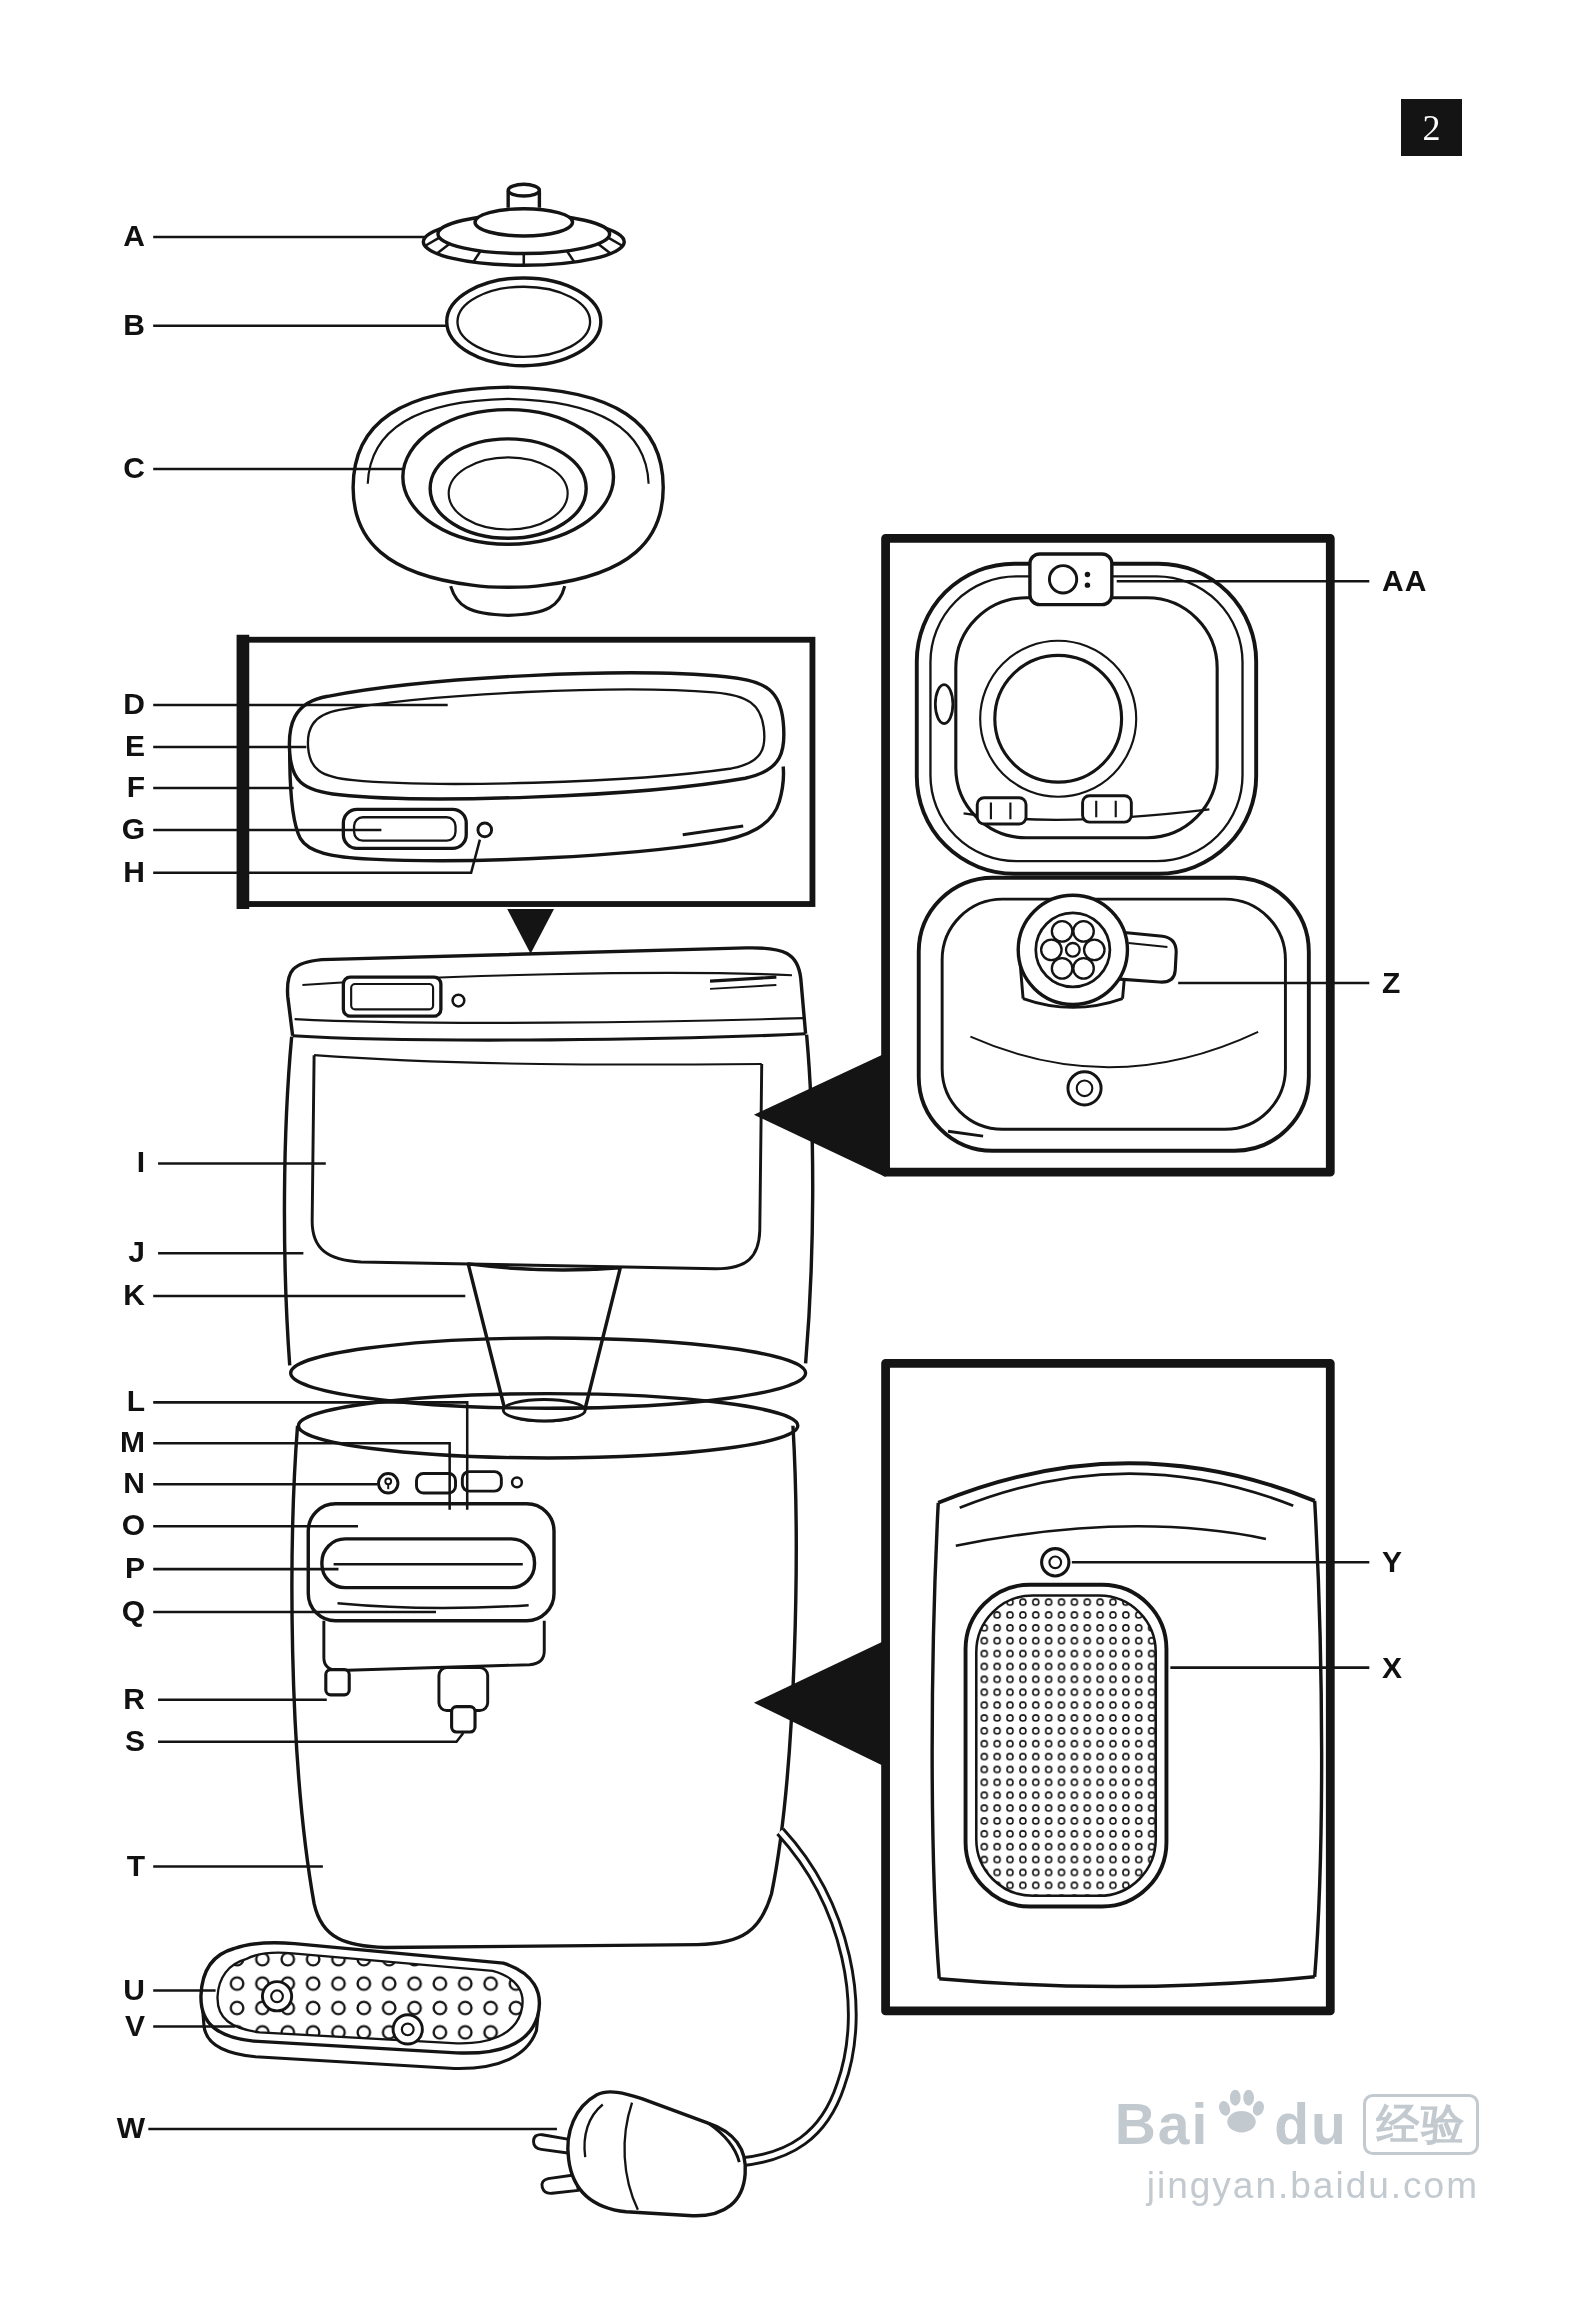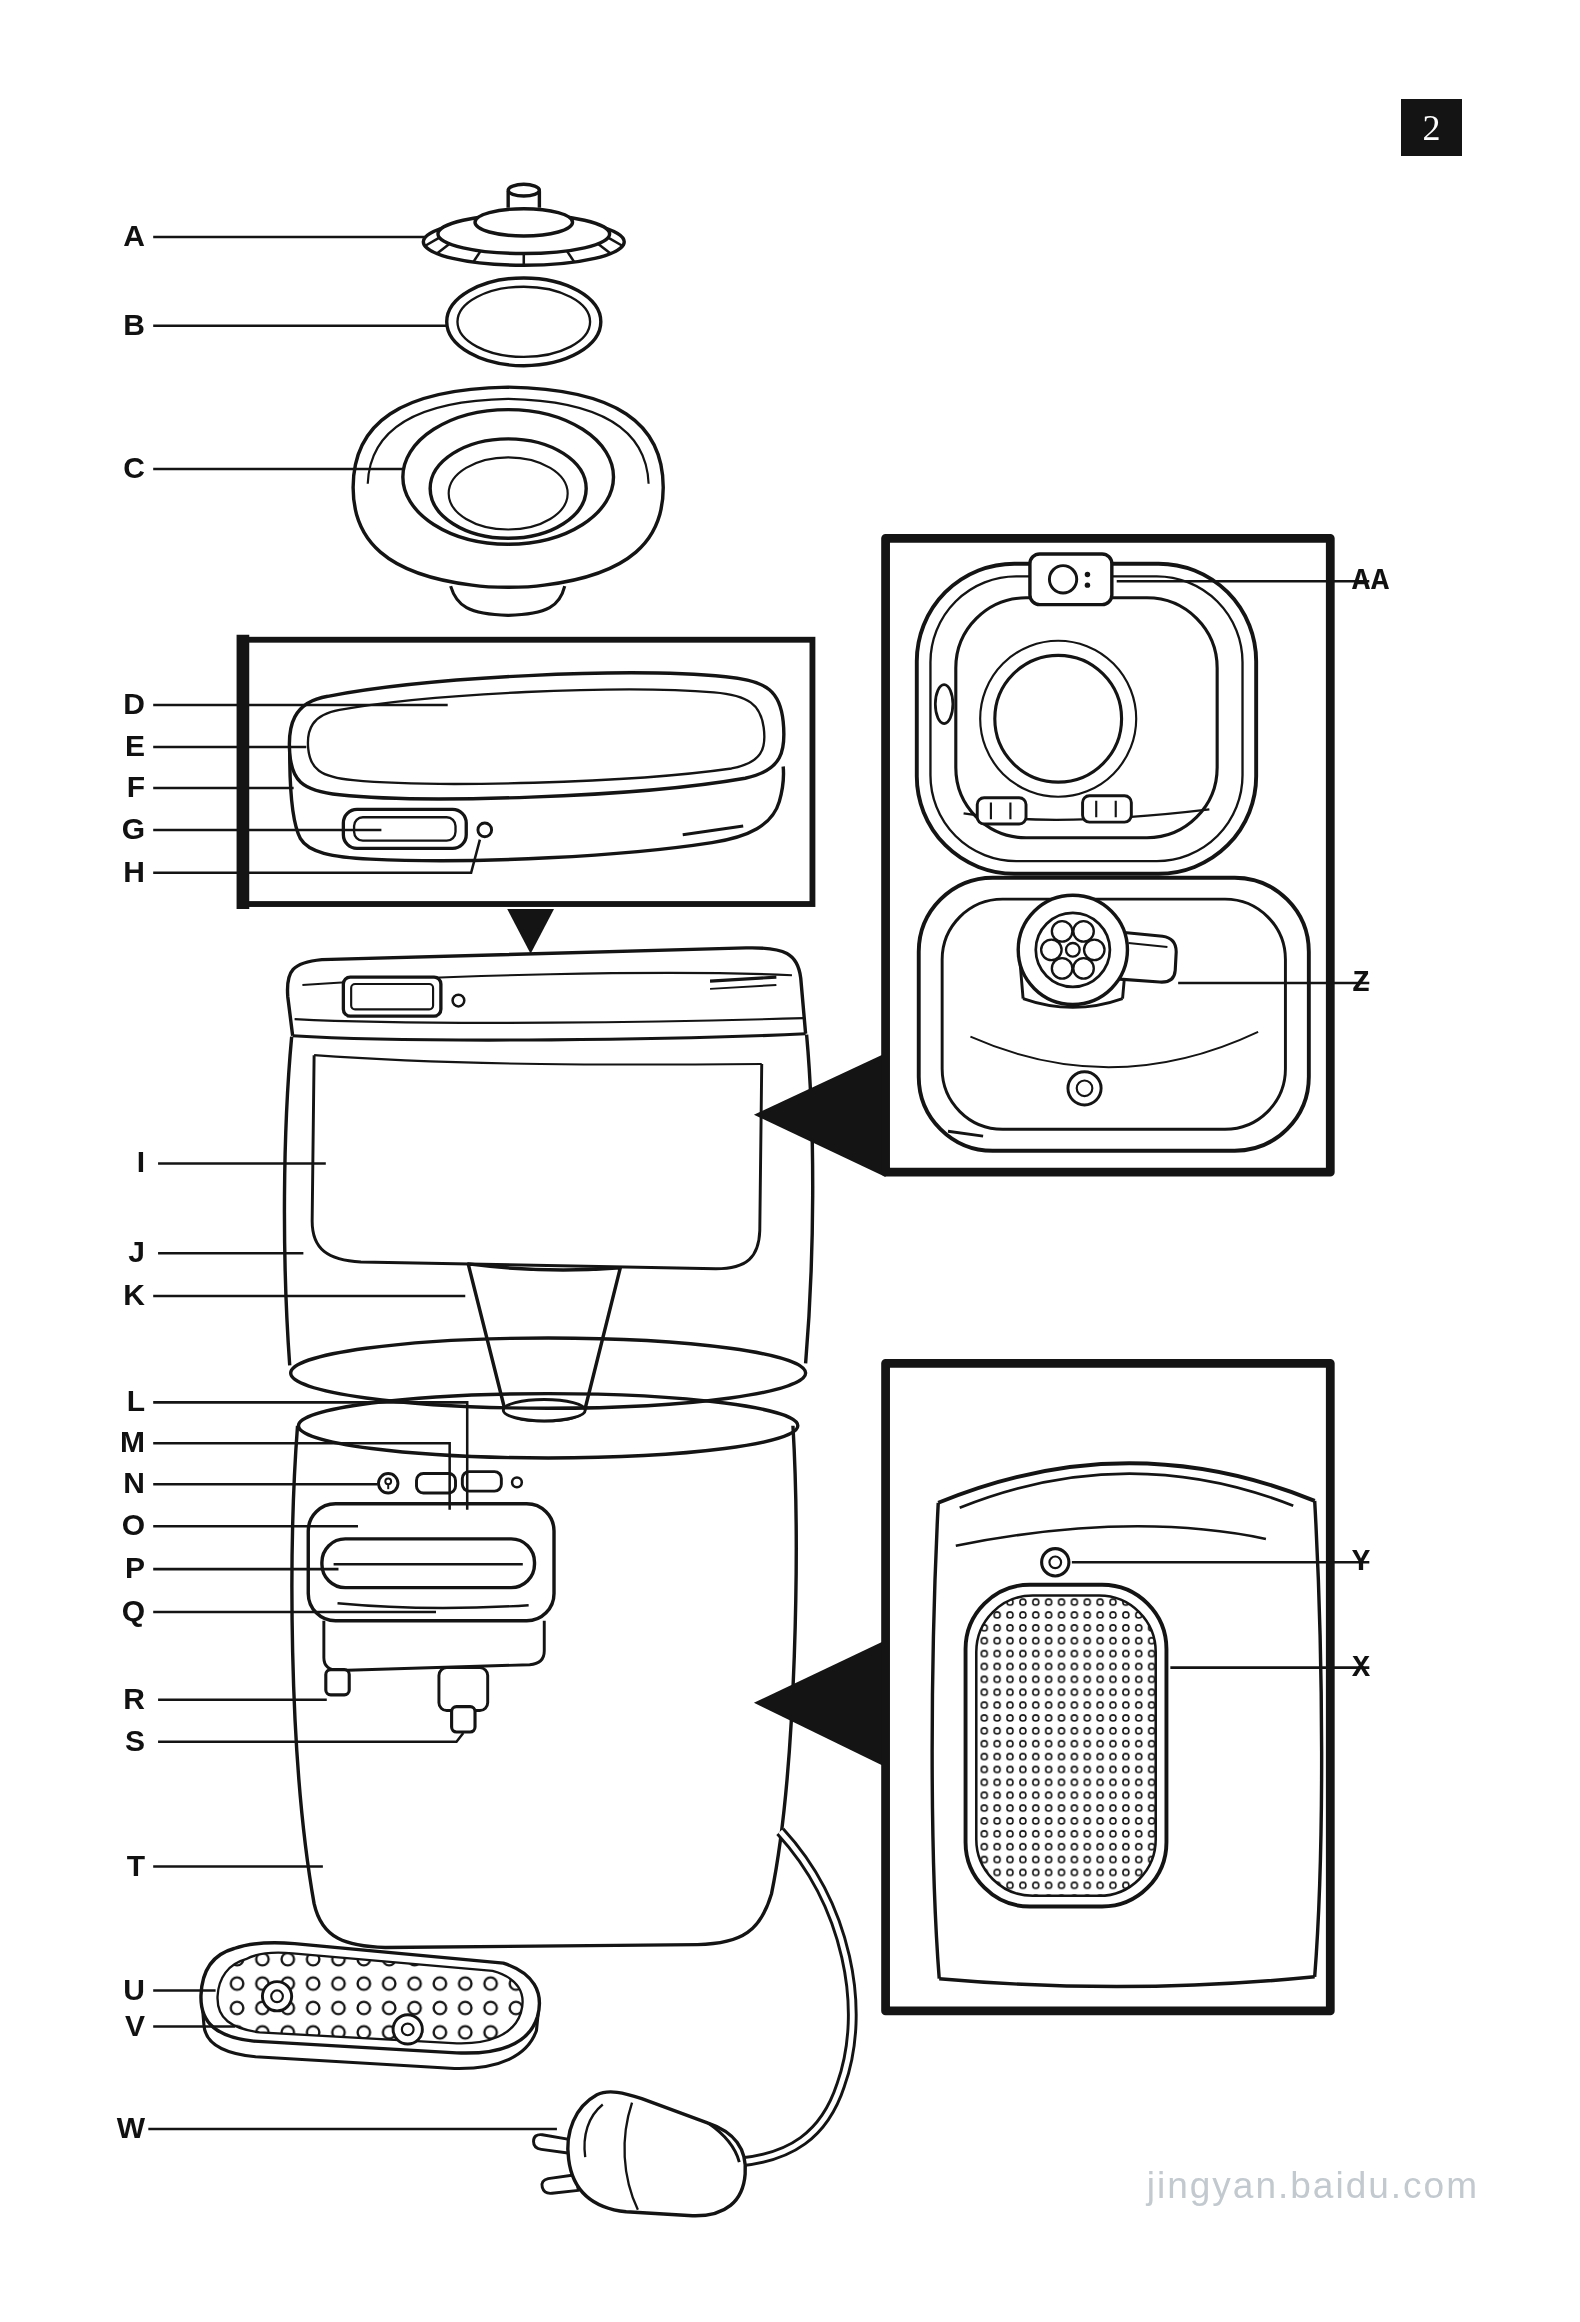--- a/index.html
+++ b/index.html
@@ -2,21 +2,21 @@
 <html><head>
 <meta charset="utf-8">
 <style>
   html,body{margin:0;padding:0;background:#ffffff;}
   .page{position:relative;width:1581px;height:2322px;background:#ffffff;
         font-family:"Liberation Sans",sans-serif;overflow:hidden;}
   svg.art{position:absolute;left:0;top:0;width:1581px;height:2322px;}
   .lbl{position:absolute;font-weight:bold;font-size:30px;color:#111;
        transform:translateY(-50%);letter-spacing:1px;}
   .lbl.left{left:68px;width:78px;text-align:right;}
-  .lbl.right{left:1352px;font-family:Liberation Mono, monospace;}
+  .lbl.right{left:1382px;}
   .pagenum{position:absolute;left:1401px;top:99px;width:61px;height:57px;
            background:#141414;color:#ffffff;display:flex;align-items:center;
            justify-content:center;font-family:"Liberation Serif",serif;
            font-size:36px;}
   .wm{position:absolute;right:102px;bottom:115px;color:#c2c9cf;text-align:right;}
   .wm-row{display:flex;align-items:center;justify-content:flex-end;gap:3.9px;
           font-size:57px;font-weight:bold;letter-spacing:2px;line-height:1;}
   .paw{width:57px;height:57px;transform:translateY(-11.7px);}
   .wm-badge{display:inline-block;border:3.9px solid #c2c9cf;border-radius:9.8px;
             padding:2.9px 9.8px;font-size:43px;margin-left:11.7px;line-height:1.15;}
@@ -264,17 +264,29 @@
 <div class="lbl right" style="top:581px">AA</div>
 <div class="lbl right" style="top:983px">Z</div>
 <div class="lbl right" style="top:1562px">Y</div>
 <div class="lbl right" style="top:1668px">X</div>
 
 <div class="pagenum">
   <span>2</span>
 </div>
 
 <div class="wm">
+  <div class="wm-row">
+    <span>Bai</span>
+    <svg class="paw" viewBox="0 0 64 64" fill="currentColor">
+      <ellipse cx="32" cy="42" rx="16" ry="12"></ellipse>
+      <ellipse cx="13" cy="27" rx="6" ry="8.5" transform="rotate(-18 13 27)"></ellipse>
+      <ellipse cx="25" cy="15" rx="6" ry="9"></ellipse>
+      <ellipse cx="40" cy="15" rx="6" ry="9"></ellipse>
+      <ellipse cx="51" cy="27" rx="6" ry="8.5" transform="rotate(18 51 27)"></ellipse>
+    </svg>
+    <span>du</span>
+    <span class="wm-badge">经验</span>
+  </div>
   <div class="wm-url">jingyan.baidu.com</div>
 </div>
 
 </main>
 
 
 </body></html>

